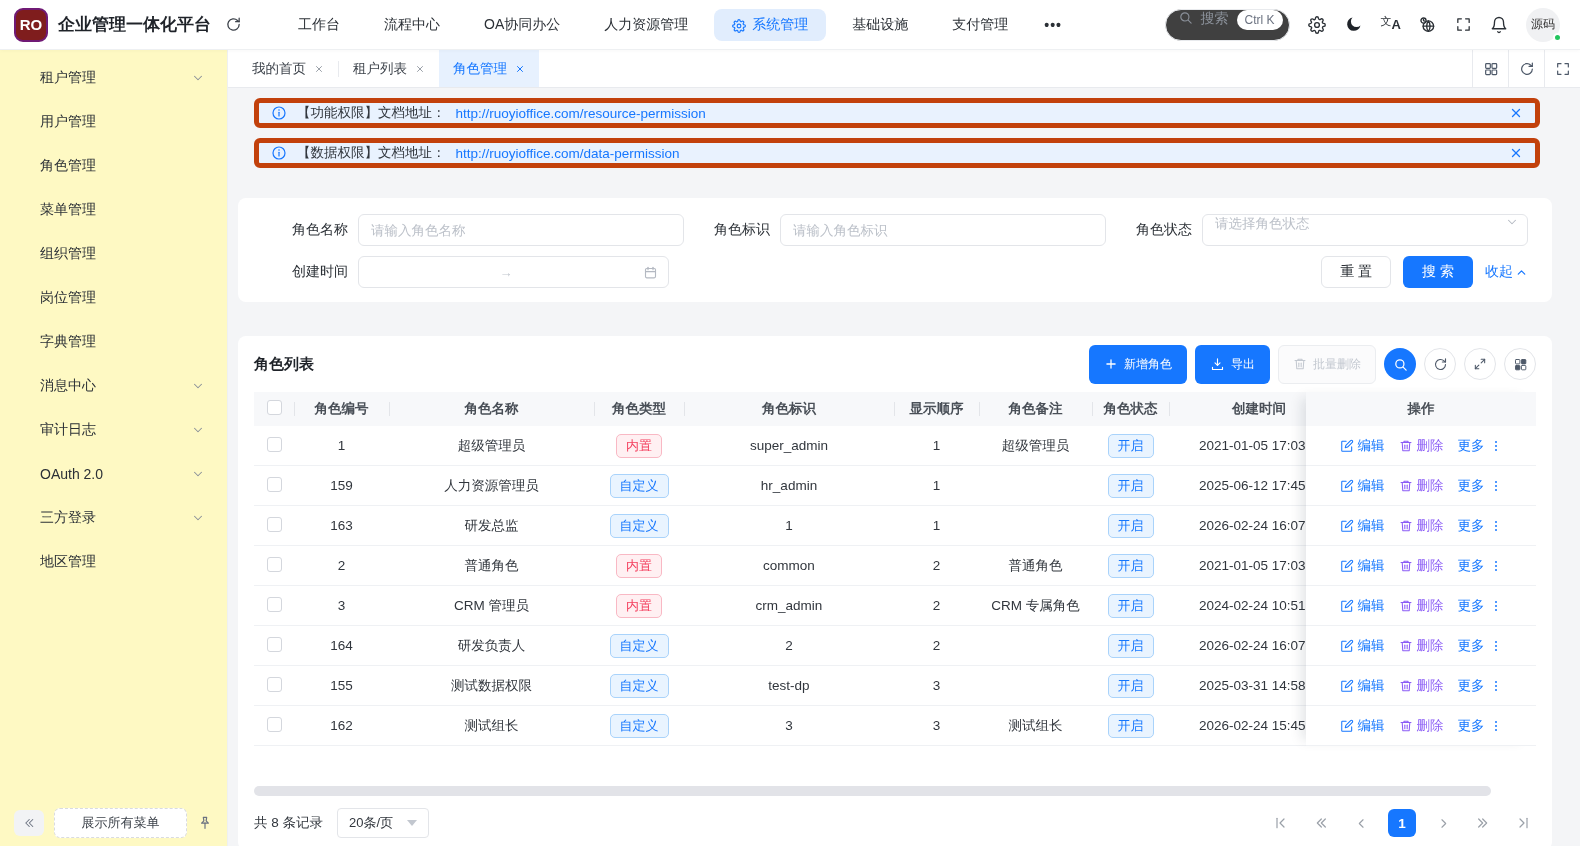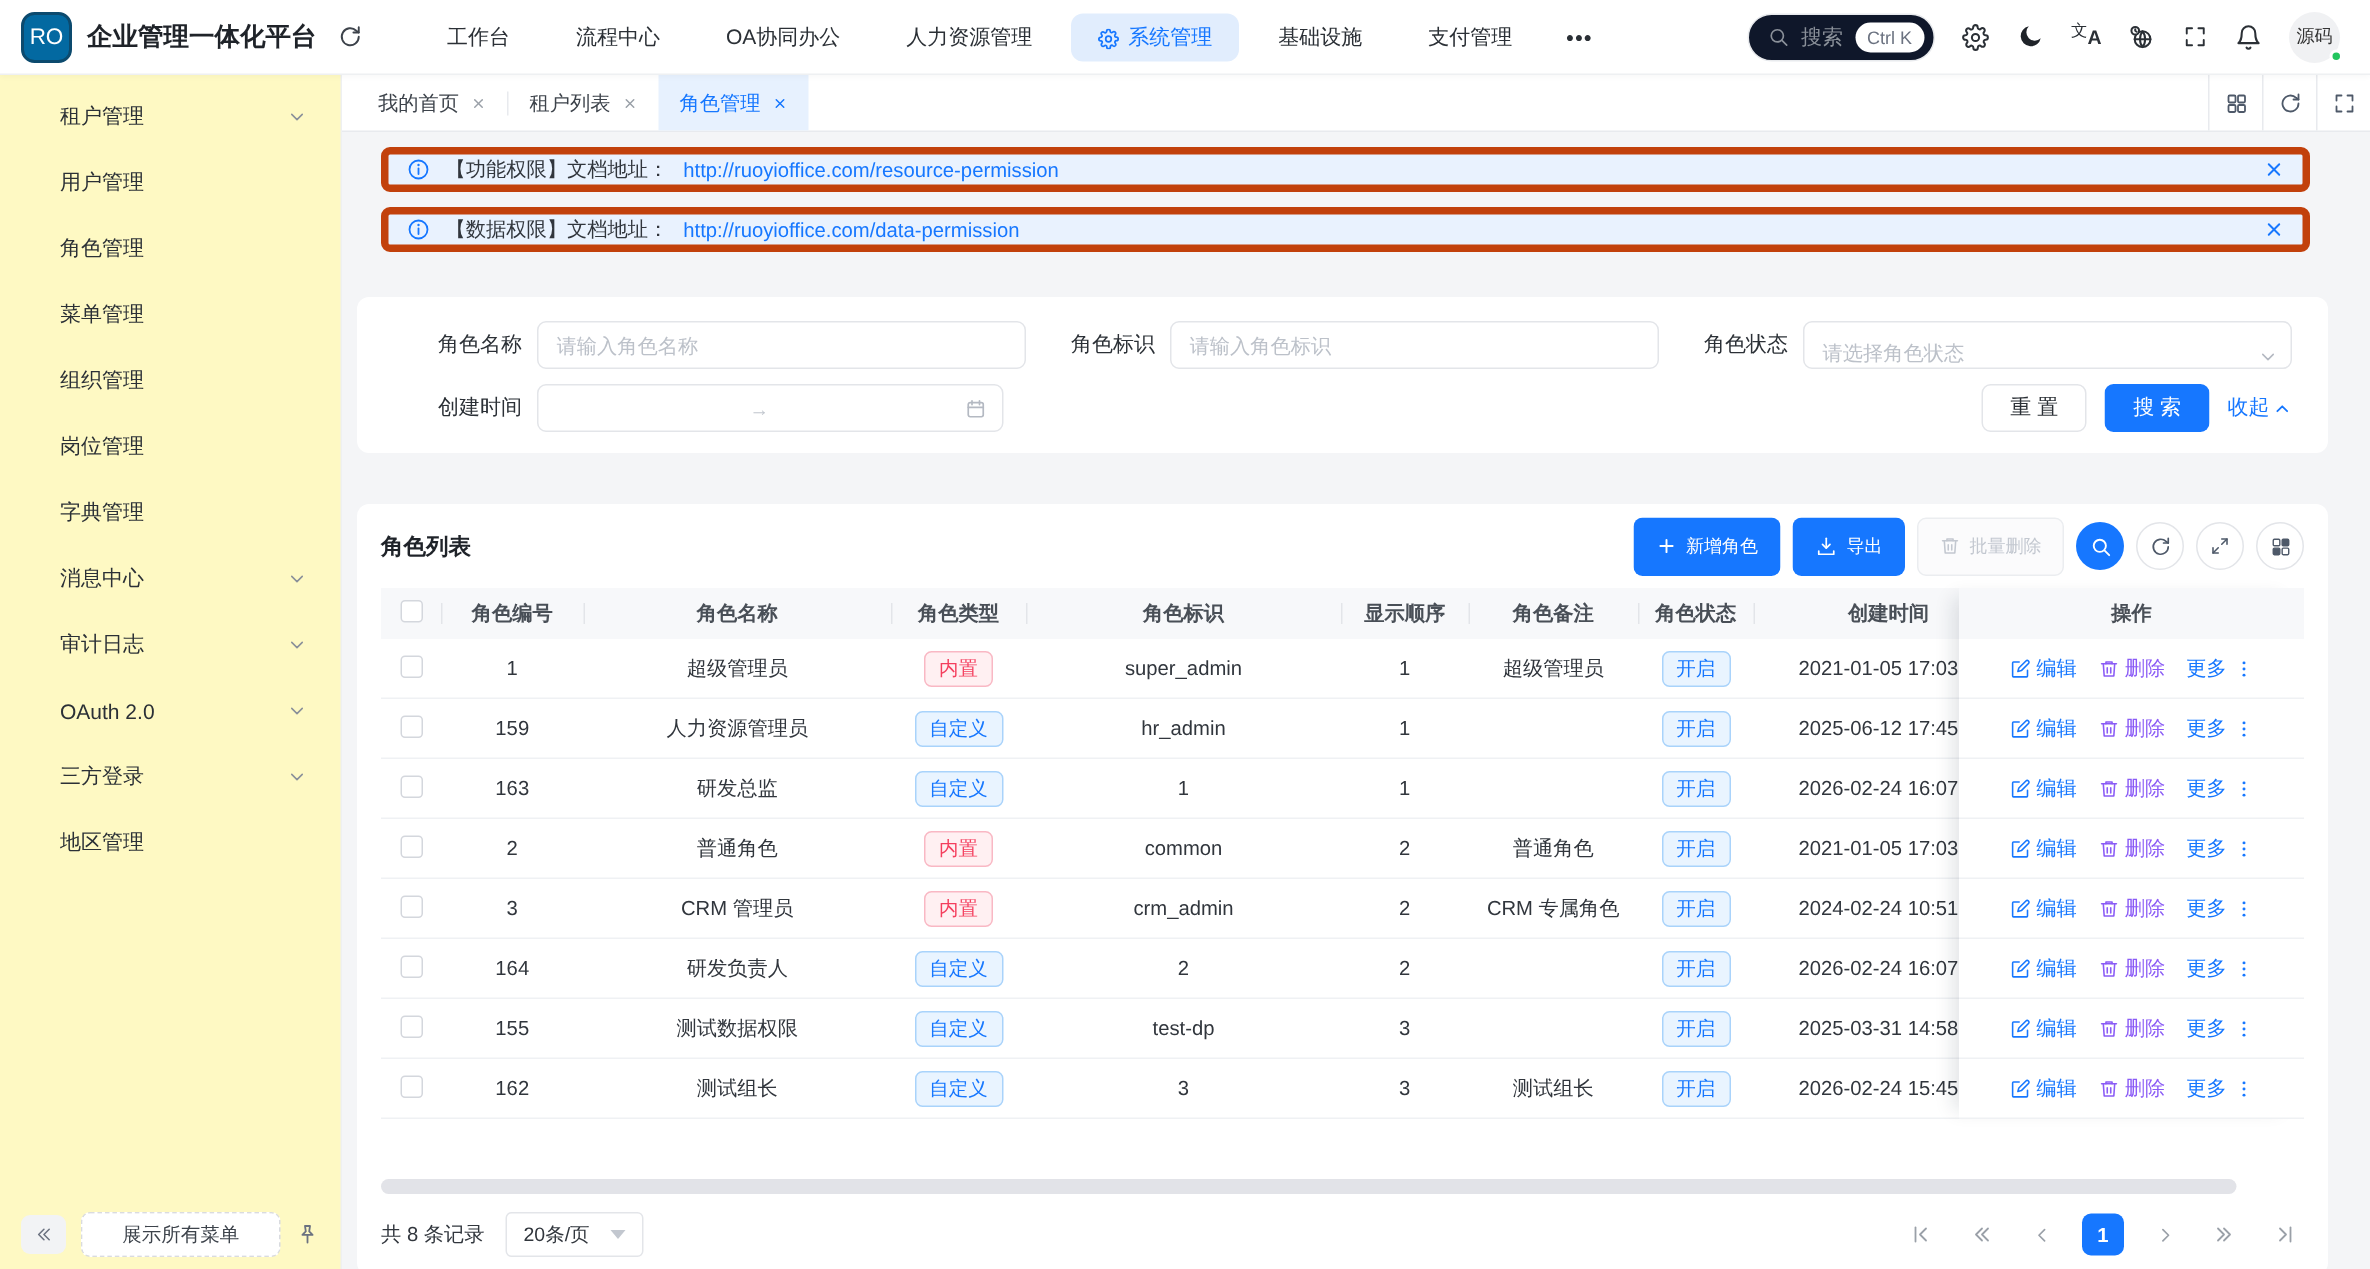--- a/index.html
+++ b/index.html
@@ -4,29 +4,29 @@
 <style>
   * { margin:0; padding:0; box-sizing:border-box; }
   html,body { width:1580px; height:846px; overflow:hidden; }
   body { font-family:"Liberation Sans","DejaVu Sans",sans-serif; background:#f4f5f7; color:#333; font-size:14px; }
   .app { width:1580px; height:846px; display:flex; flex-direction:column; }
 
   svg.ic { display:inline-block; vertical-align:middle; fill:none; stroke:currentColor; stroke-width:1.8; stroke-linecap:round; stroke-linejoin:round; }
 
   
   .topbar { height:50px; background:#fff; display:flex; align-items:center; padding:0 20px 0 14px; border-bottom:1px solid #eef0f2; box-shadow:0 1px 4px rgba(0,0,0,.03); flex:0 0 50px; z-index:10; }
-  .logo-box { width:34px; height:34px; border-radius:9px; background:#0369a1; color:#fff; display:flex; align-items:center; justify-content:center; font-weight:normal; font-size:15px; border:2px solid #0c4a6e; }
+  .logo-box { width:34px; height:34px; border-radius:9px; background:#7f1d1d; color:#fff; display:flex; align-items:center; justify-content:center; font-weight:bold; font-size:15px; border:2px solid #701a75; }
   .app-title { font-size:17px; font-weight:bold; color:#1f2329; margin-left:10px; white-space:nowrap; }
   .top-refresh { margin-left:14px; color:#3d434b; display:flex; }
   .top-menu { display:flex; align-items:center; margin-left:38px; gap:8px; }
   .top-menu-item { padding:7px 18px; border-radius:8px; color:#2b3036; cursor:pointer; white-space:nowrap; display:flex; align-items:center; gap:6px; }
   .top-menu-item.active { background:#e1edfd; color:#1677ff; }
   .top-more { padding:7px 10px; color:#2b3036; letter-spacing:1px; font-weight:bold; }
   .top-right { margin-left:auto; display:flex; align-items:center; gap:18px; }
-  .search-pill { display:flex; align-items:center; gap:8px; background:#0f172a; border:1px solid #e8eaed; border-radius:16px; height:32px; padding:0 6px 0 12px; color:#8a9099; cursor:pointer; }
+  .search-pill { display:flex; align-items:flex-start; gap:8px; background:#404040; border:1px solid #e8eaed; border-radius:16px; height:32px; padding:0 6px 0 12px; color:#8a9099; cursor:pointer; }
   .search-pill .kbd { background:#fff; border-radius:12px; padding:3px 8px; font-size:12px; color:#6b7280; }
   .tb-icon { color:#2b3036; display:flex; align-items:center; cursor:pointer; }
   .translate-ic { font-size:12px; color:#2b3036; line-height:1; display:flex; align-items:flex-end; cursor:pointer; }
   .translate-ic .zh { font-size:11px; transform:translateY(-4px); }
   .translate-ic .en { font-size:13px; font-weight:bold; }
   .avatar-wrap { position:relative; cursor:pointer; }
   .avatar { width:34px; height:34px; border-radius:50%; background:#f0f1f3; display:flex; align-items:center; justify-content:center; font-size:12px; color:#333; }
   .avatar-dot { position:absolute; right:-2px; bottom:0; width:9px; height:9px; border-radius:50%; background:#22c55e; border:2px solid #fff; }
 
   
@@ -61,21 +61,21 @@
   .alert .alink { color:#1677ff; cursor:pointer; }
   .alert .aclose { margin-left:auto; color:#1677ff; display:flex; cursor:pointer; }
 
   .search-card { background:#fff; border-radius:8px; margin-top:30px; padding:16px 24px 14px; }
   .form-row { display:flex; align-items:center; }
   .form-row + .form-row { margin-top:10px; }
   .form-item { display:flex; align-items:center; flex:1; }
   .form-label { width:86px; text-align:right; margin-right:10px; color:#2b3036; font-size:14px; white-space:nowrap; }
   .inp { flex:1; height:32px; border:1px solid #e3e5e9; border-radius:6px; padding:0 12px; font-size:13.5px; color:#333; background:#fff; outline:none; font-family:inherit; }
   .inp::placeholder { color:#bcc1c9; }
-  .sel { position:relative; flex:1; height:32px; border:1px solid #e3e5e9; border-radius:6px; display:flex; align-items:flex-end; padding:0 28px 0 12px; color:#bcc1c9; font-size:13.5px; cursor:pointer; background:#fff; }
+  .sel { position:relative; flex:1; height:32px; border:1px solid #e3e5e9; border-radius:6px; display:flex; align-items:flex-start; padding:0 28px 0 12px; color:#bcc1c9; font-size:13.5px; cursor:pointer; background:#fff; }
   .sel .schev { position:absolute; right:8px; color:#b4b9c2; display:flex; }
   .daterange { flex:1; height:32px; border:1px solid #e3e5e9; border-radius:6px; display:flex; align-items:center; padding:0 10px; color:#bcc1c9; background:#fff; cursor:pointer; }
   .daterange .arrow { flex:1; text-align:center; color:#c2c7cf; font-size:13px; }
   .daterange .cal { color:#b4b9c2; display:flex; }
   .form-actions { display:flex; align-items:center; justify-content:flex-end; gap:12px; flex:2.06; padding-left:20px; }
   .btn { height:32px; border-radius:6px; font-size:14px; display:inline-flex; align-items:center; justify-content:center; padding:0 18px; cursor:pointer; border:1px solid transparent; gap:6px; font-family:inherit; }
   .btn-plain { background:#fff; border-color:#e3e5e9; color:#2b3036; }
   .btn-primary { background:#1677ff; color:#fff; }
   .collapse-link { color:#1677ff; font-size:14px; display:flex; align-items:center; gap:2px; cursor:pointer; }
 

